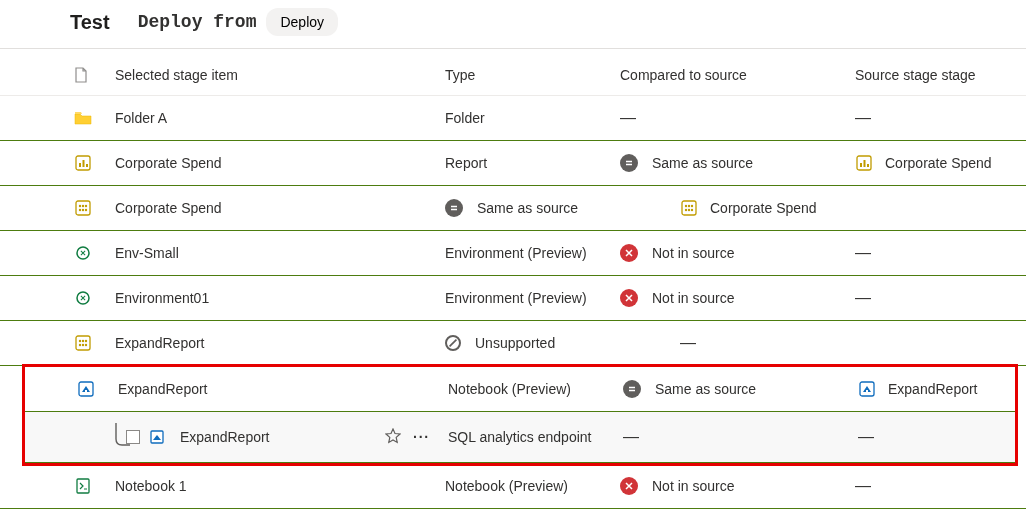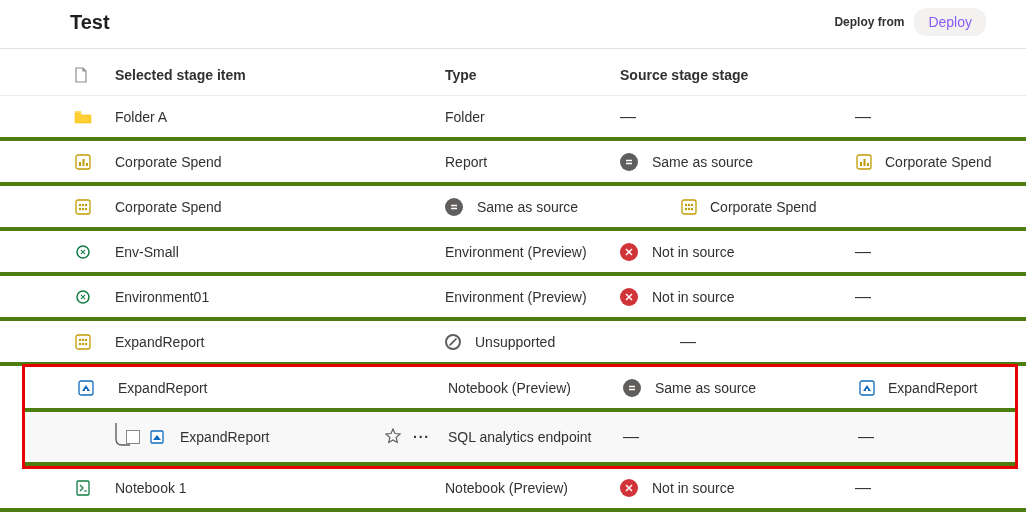--- a/index.html
+++ b/index.html
@@ -8,36 +8,36 @@
       font-size: 14px;
       color: #323130;
       background: #ffffff;
     }
     .header {
       display: flex;
       align-items: center;
       padding: 8px 40px 12px 70px;
       border-bottom: 1px solid #e1dfdd;
       gap: 28px;
-      justify-content: space-between;
     }
     .stage-title {
       font-size: 20px;
       font-weight: 600;
       color: #201f1e;
     }
     .deploy-group {
       display: flex;
       align-items: center;
       gap: 10px;
     }
     .deploy-from-label {
-      font-size: 12px;
+      font-size: 18px;
       font-weight: 600;
       color: #323130;
+      font-family: Liberation Mono, monospace;
     }
     .dropdown {
       position: relative;
       display: inline-flex;
       align-items: center;
       border: 1px solid #8a8886;
       border-radius: 2px;
       padding: 5px 28px 5px 10px;
       min-width: 160px;
       font-size: 14px;
@@ -49,47 +49,47 @@
       top: 50%;
       transform: translateY(-50%);
       width: 12px;
       height: 8px;
       display: flex;
       align-items: center;
     }
     .deploy-btn {
       border: none;
       background: #f3f2f1;
-      color: #8b5cf6;
+      color: #000000;
       padding: 6px 14px;
       border-radius: 12px;
       font-size: 14px;
       cursor: not-allowed;
     }
     .table {
       width: 100%;
     }
     .thead {
       display: flex;
       align-items: center;
       padding: 18px 10px 12px 30px;
       border-bottom: 1px solid #edebe9;
-      font-weight: 700;
+      font-weight: 400;
       font-size: 14px;
     }
     .icon-col { width: 85px; display:flex; align-items:center; padding-left: 44px;}
     .name-col { flex: 0 0 330px; display:flex; align-items:center; }
     .type-col { flex: 0 0 175px; display:flex; align-items:center;}
     .compare-col { flex: 0 0 235px; display:flex; align-items:center; gap:14px;}
     .source-col { flex: 1; display:flex; align-items:center; gap:12px;}
     .row {
       display: flex;
       align-items: center;
       padding: 10px 10px 10px 30px;
-      border-bottom: 4px solid #4d7c0f;
+      border-bottom: 1px solid #4d7c0f;
       min-height: 45px;
     }
     .em-dash { font-size: 16px; }
     .item-icon {
       width: 18px;
       height: 18px;
       display: inline-flex;
       align-items: center;
       justify-content: center;
     }
@@ -147,20 +147,21 @@
 
 <div class="table">
   <div class="thead">
     <div class="icon-col">
       <svg width="14" height="16" viewBox="0 0 14 16">
           <path d="M2 1 h7 l3 3 v11 h-10z M9 1 v3 h3" fill="none" stroke="#605e5c" stroke-width="1.2"></path>
         </svg>
     </div>
     <div class="name-col">Selected stage item</div>
     <div class="type-col">Type</div>
+    <div class="compare-col">Compared to source</div>
     <div class="source-col">Source stage stage</div>
   </div>
 
   <div id="rows-before">
       <div class="row">
         <div class="icon-col">
           <span class="item-icon">
             <svg width="18" height="14" viewBox="0 0 18 14">
               <path d="M1 3 h5 l2 2 h9 v8 h-16 z" fill="#ffcf33" stroke="#e8b500" stroke-width="0.5"></path>
               <path d="M1 3 v-2 h6 l1 2" fill="#ffd966"></path>

